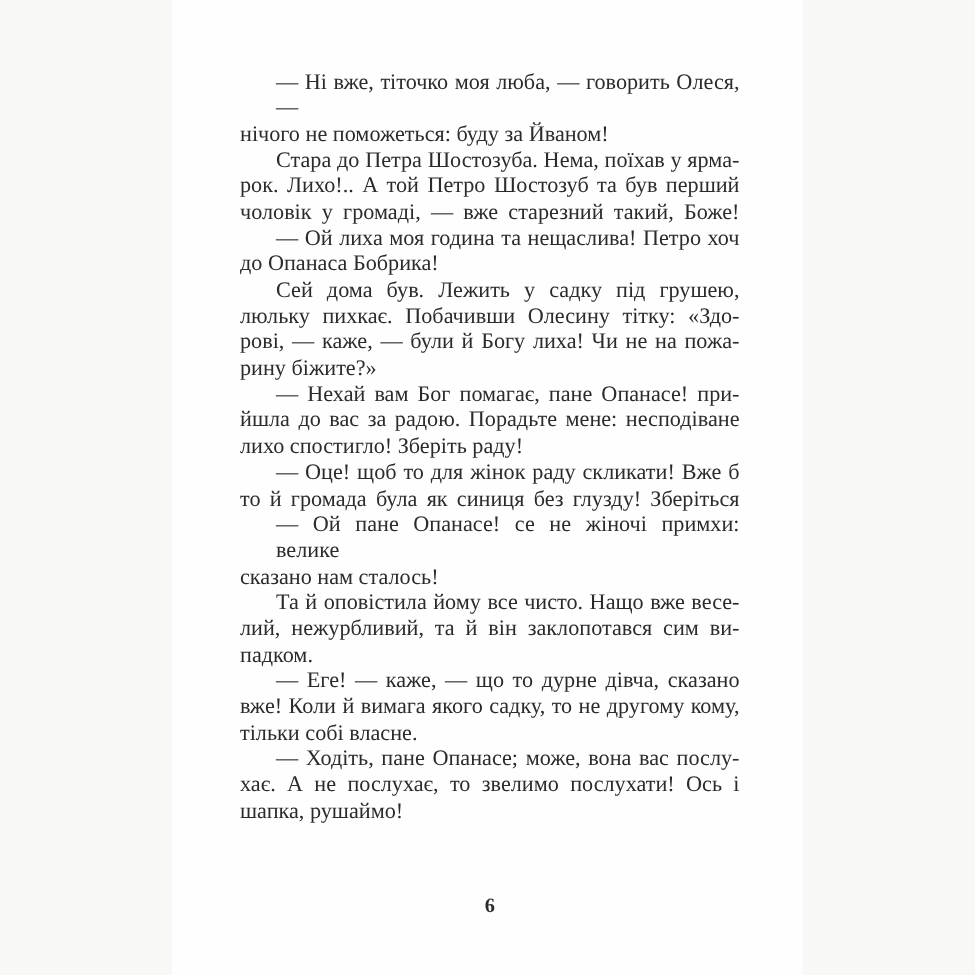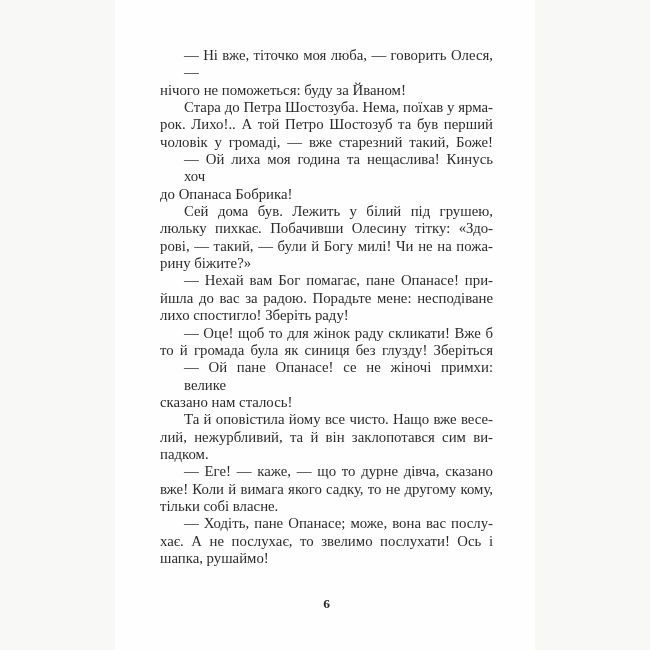--- a/index.html
+++ b/index.html
@@ -75,27 +75,27 @@
       <div class="para">
         <div class="line first">— Ні вже, тіточко моя люба, — говорить Олеся, —</div>
         <div class="line last">нічого не поможеться: буду за Йваном!</div>
       </div>
       <div class="para">
         <div class="line first">Стара до Петра Шостозуба. Нема, поїхав у ярма-</div>
         <div class="line">рок. Лихо!.. А той Петро Шостозуб та був перший</div>
         <div class="line">чоловік у громаді, — вже старезний такий, Боже!</div>
       </div>
       <div class="para">
-        <div class="line first">— Ой лиха моя година та нещаслива! Кинусь хоч</div>
+        <div class="line first">— Ой лиха моя година та нещаслива! Петро хоч</div>
         <div class="line last">до Опанаса Бобрика!</div>
       </div>
       <div class="para">
-        <div class="line first">Сей дома був. Лежить у білий під грушею,</div>
+        <div class="line first">Сей дома був. Лежить у садку під грушею,</div>
         <div class="line">люльку пихкає. Побачивши Олесину тітку: «Здо-</div>
-        <div class="line">рові, — такий, — були й Богу милі! Чи не на пожа-</div>
+        <div class="line">рові, — каже, — були й Богу лиха! Чи не на пожа-</div>
         <div class="line last">рину біжите?»</div>
       </div>
       <div class="para">
         <div class="line first">— Нехай вам Бог помагає, пане Опанасе! при-</div>
         <div class="line">йшла до вас за радою. Порадьте мене: несподіване</div>
         <div class="line last">лихо спостигло! Зберіть раду!</div>
       </div>
       <div class="para">
         <div class="line first">— Оце! щоб то для жінок раду скликати! Вже б</div>
         <div class="line">то й громада була як синиця без глузду! Зберіться</div>

